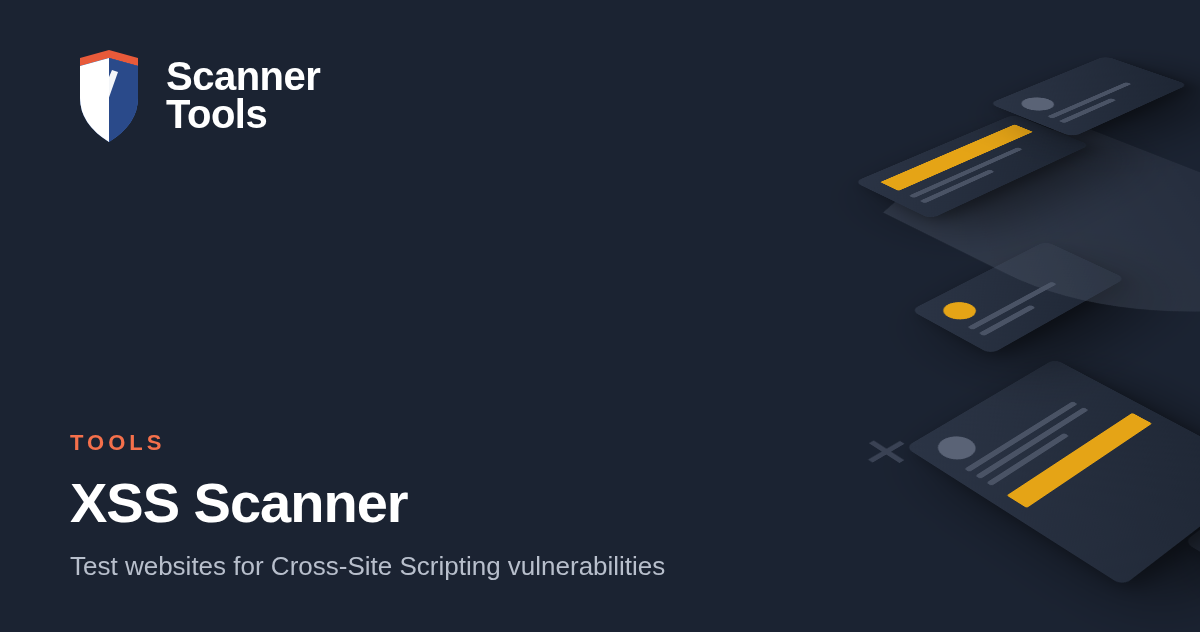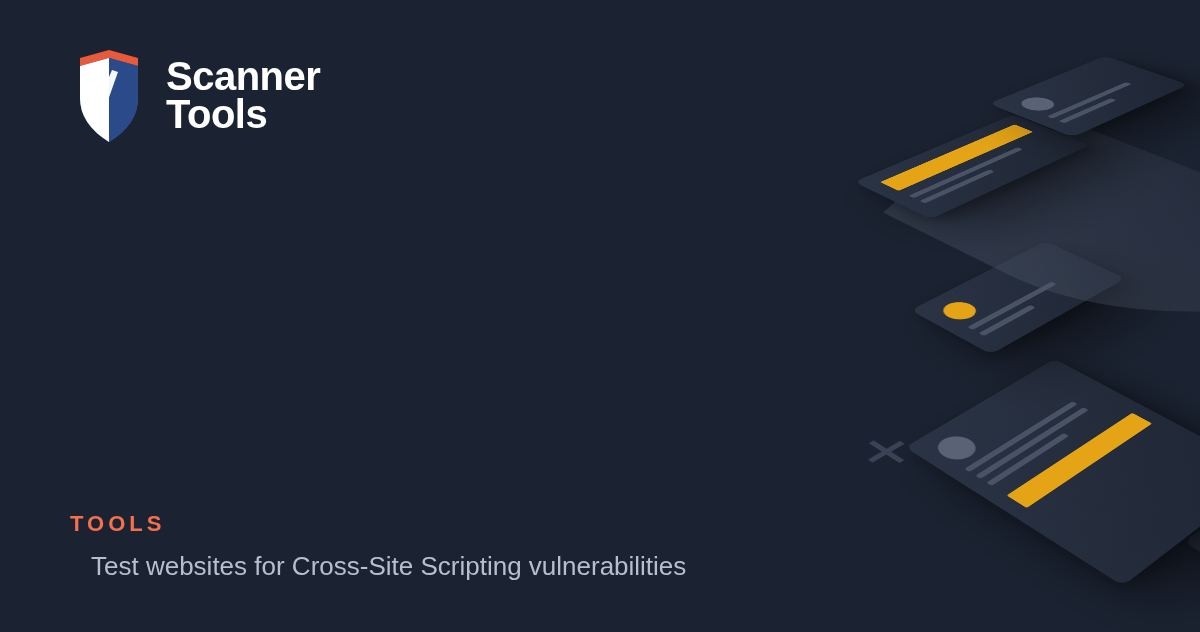--- a/index.html
+++ b/index.html
@@ -47,21 +47,20 @@
   color: #fff;
   font-size: 56px;
   font-weight: 800;
   letter-spacing: -1px;
   margin-bottom: 16px;
 }
 .subtitle {
   color: #b8bfcc;
   font-size: 26px;
   font-weight: 400;
-  margin-left: 21px;
 }
 .graphic {
   position: absolute;
   right: -60px;
   top: -40px;
   width: 700px;
   height: 700px;
   pointer-events: none;
   transform-style: preserve-3d;
   perspective: 1400px;
@@ -181,14 +180,15 @@
     <path fill="#ffffff" d="M 24 64 Q 30 48 42 20 L 48 22 Q 38 50 32 68 Z" opacity="0.95"></path>
   </svg>
   <div class="logo-text">
     <div>Scanner</div>
     <div>Tools</div>
   </div>
 </div>
 
 <div class="content">
   <div class="category">TOOLS</div>
+  <div class="title">XSS Scanner</div>
   <div class="subtitle">Test websites for Cross-Site Scripting vulnerabilities</div>
 </div>
 
 </body></html>

